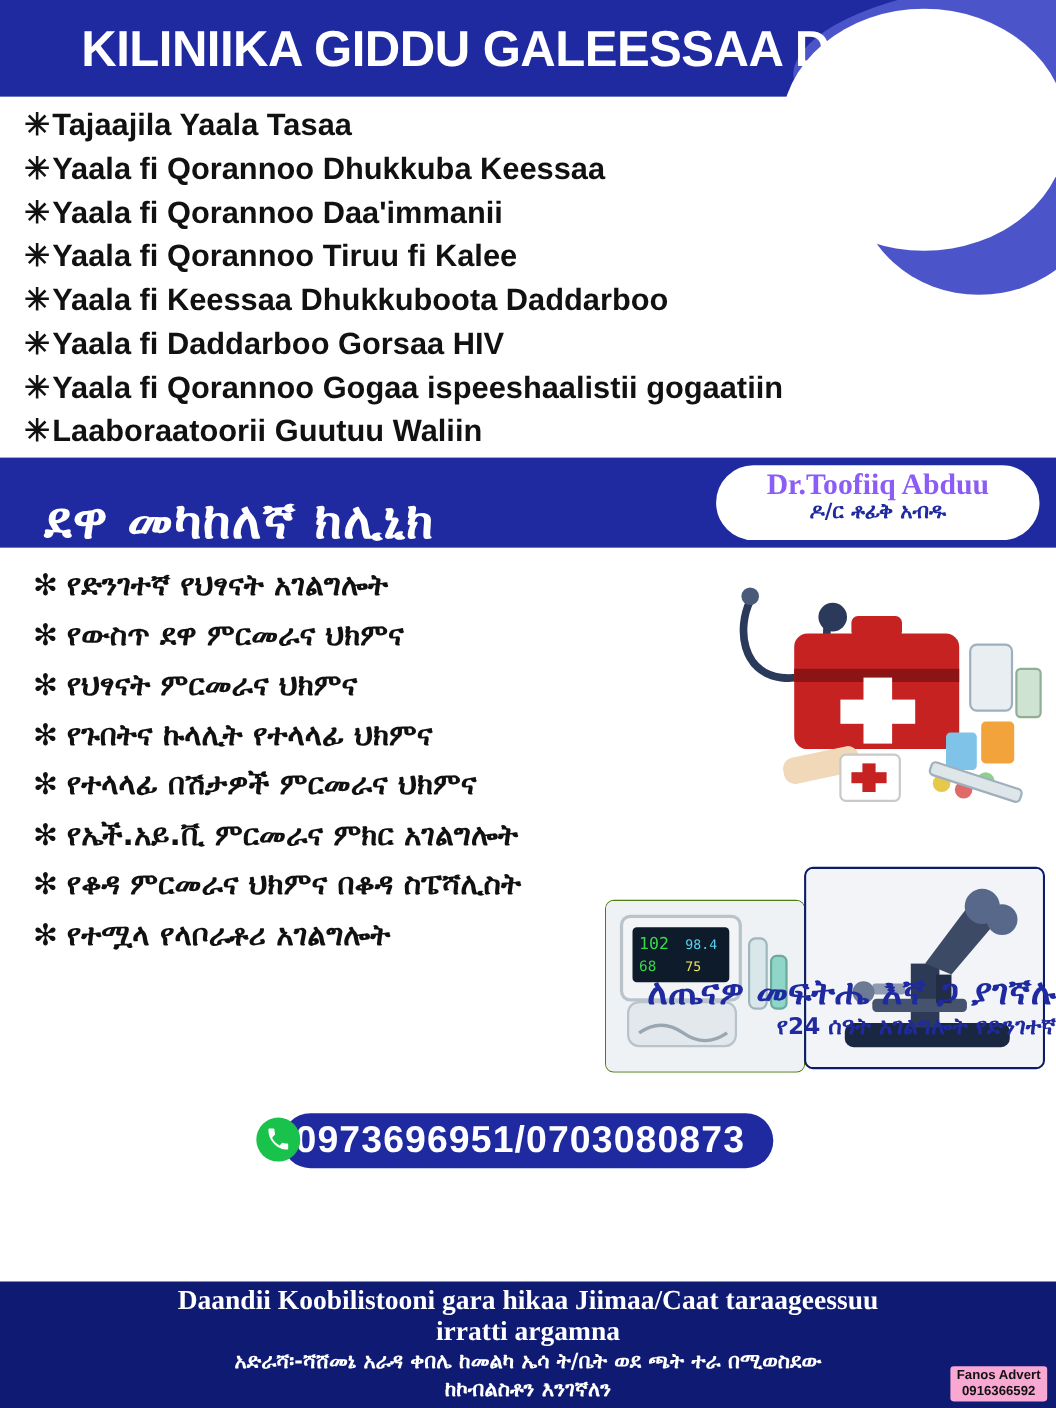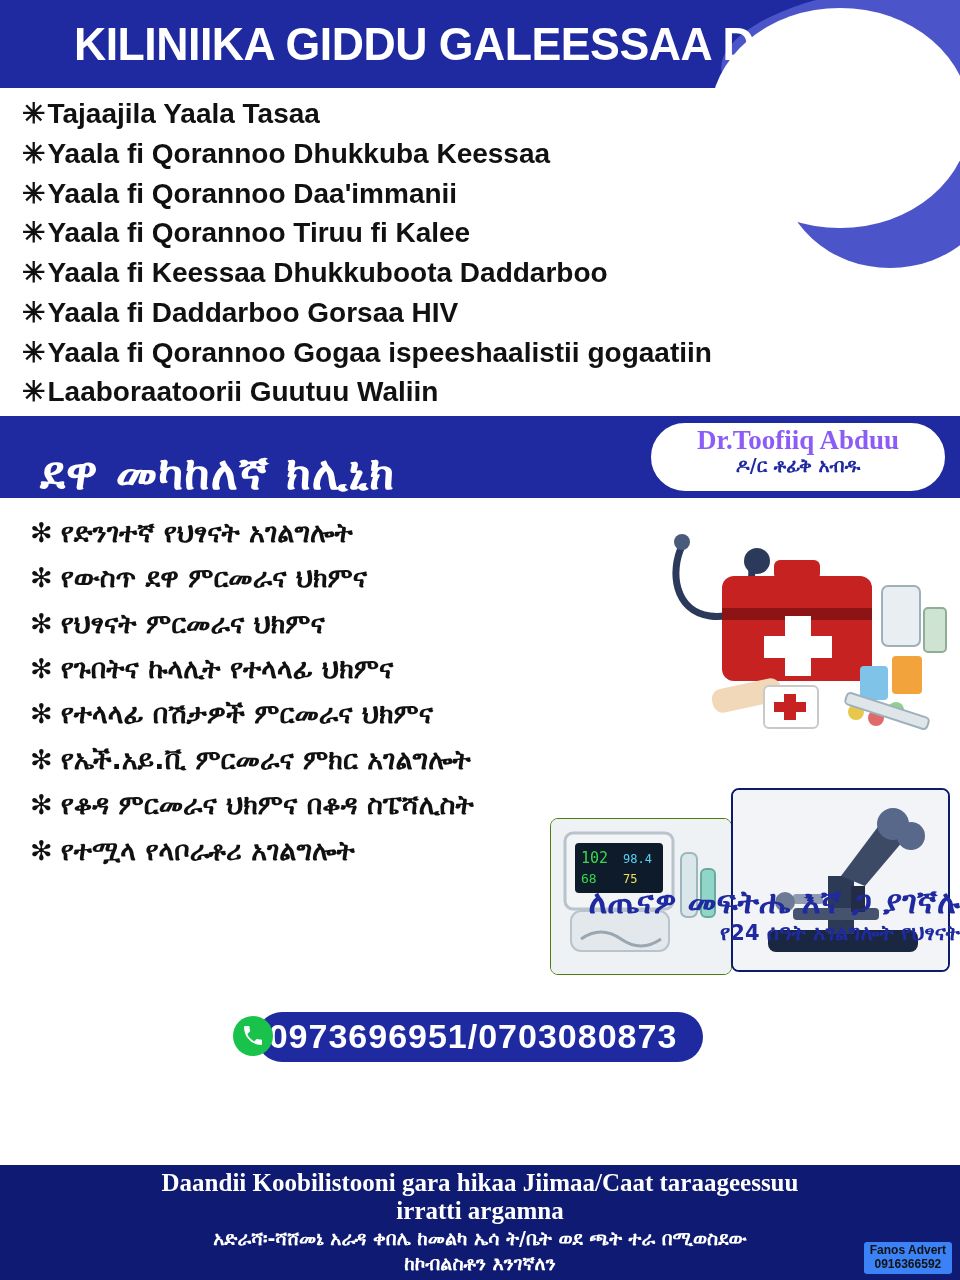--- a/index.html
+++ b/index.html
@@ -314,21 +314,21 @@
     font-family: "DejaVu Sans", sans-serif;
     font-size: 19px;
     font-weight: bold;
     line-height: 1.18;
     padding: 2px 8px 0 8px;
   }
   .credit {
     position: absolute;
     right: 8px;
     bottom: 6px;
-    background: #3b82f6;
+    background: #f9a8d4;
     color: #111111;
     font-size: 12px;
     font-weight: bold;
     line-height: 1.15;
     padding: 2px 6px;
     border-radius: 3px;
     text-align: center;
     font-family: "Liberation Sans", sans-serif;
   }
 </style>
@@ -436,21 +436,21 @@
       <li><span class="star">✻</span><span>የህፃናት ምርመራና ህክምና</span></li>
       <li><span class="star">✻</span><span>የጉበትና ኩላሊት የተላላፊ ህክምና</span></li>
       <li><span class="star">✻</span><span>የተላላፊ በሽታዎች ምርመራና ህክምና</span></li>
       <li><span class="star">✻</span><span>የኤች.አይ.ቪ ምርመራና ምክር አገልግሎት</span></li>
       <li><span class="star">✻</span><span>የቆዳ ምርመራና ህክምና በቆዳ ስፔሻሊስት</span></li>
       <li><span class="star">✻</span><span>የተሟላ የላቦራቶሪ አገልግሎት</span></li>
     </ul>
 
     <div class="amh-slogan">
       <div class="line1">ለጤናዎ መፍትሔ እኛ ጋ ያገኛሉ</div>
-      <div class="line2">የ24 ሰዓት አገልግሎት የህፃናት</div>
+      <div class="line2">የ24 ሰዓት አገልግሎት የድንገተኛ</div>
     </div>
   </div>
 
   <div class="phone-wrap">
     <div class="phone-pill">
       <span class="phone-icon">
         <svg viewBox="0 0 24 24" width="24" height="24">
             <path d="M6.6 10.8c1.4 2.8 3.8 5.1 6.6 6.6l2.2-2.2c.3-.3.7-.4 1-.2 1.1.4 2.4.6 3.6.6.6 0 1 .4 1 1V20c0 .6-.4 1-1 1C11 21 3 13 3 3c0-.6.4-1 1-1h3.5c.6 0 1 .4 1 1 0 1.3.2 2.5.6 3.6.1.4 0 .8-.2 1l-2.3 2.2z" fill="#ffffff"></path>
           </svg>
       </span>

